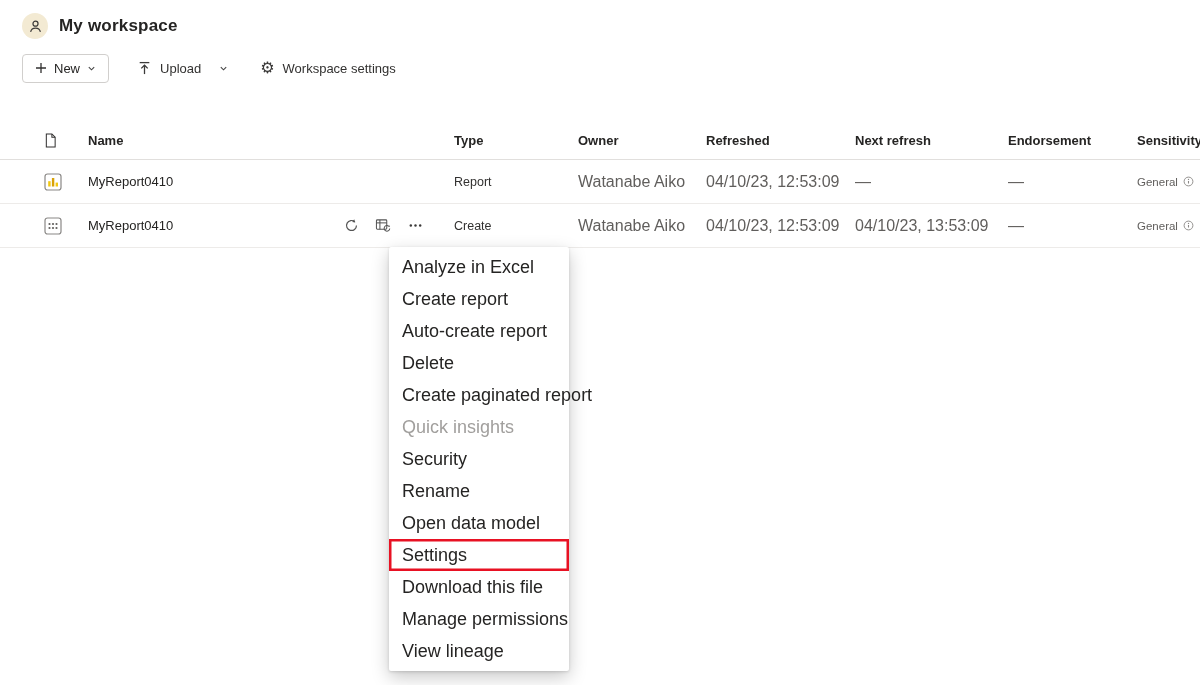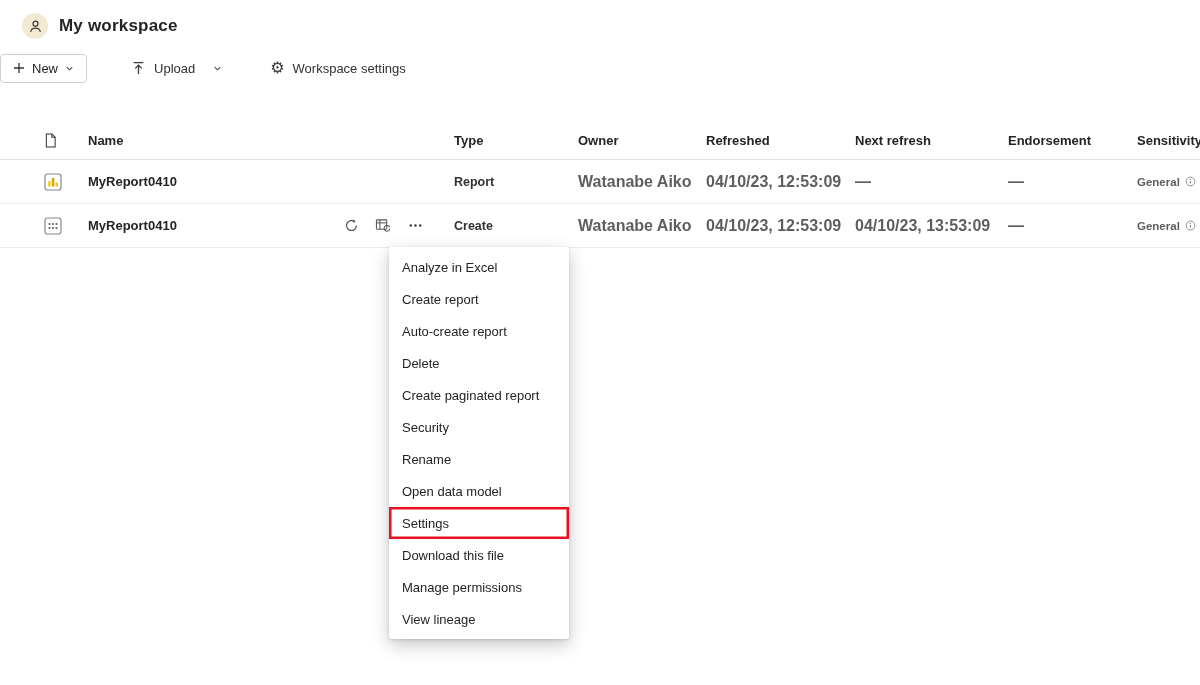--- a/index.html
+++ b/index.html
@@ -8,54 +8,54 @@
   body {
     width:1200px; height:685px; position:relative; overflow:hidden;
     background:#ffffff; color:#252423;
     font-family:"Liberation Sans","DejaVu Sans",sans-serif;
   }
   
   .app-header { display:flex; align-items:center; gap:11px; padding:13px 0 9px 22px; height:48px; }
   .avatar { width:26px; height:26px; border-radius:50%; background:#f3ead3; display:flex; align-items:center; justify-content:center; flex:0 0 auto; }
   .page-title { font-size:17px; font-weight:700; letter-spacing:.2px; }
   
-  .toolbar { display:flex; align-items:center; height:40px; gap:16px; }
+  .toolbar { display:flex; align-items:center; padding-left:22px; height:40px; gap:0; }
   .btn-new {
     display:flex; align-items:center; gap:7px; height:29px; padding:0 12px;
     border:1px solid #d1cfcd; border-radius:4px; background:#fff; font-size:13px; color:#252423; cursor:pointer;
   }
   .tool-item { display:flex; align-items:center; gap:8px; font-size:13px; color:#323130; cursor:pointer; }
   .tool-upload { margin-left:28px; }
   .tool-upload .chev { margin-left:10px; }
   .tool-settings { margin-left:32px; }
   .gear-glyph { font-size:16px; line-height:1; color:#3b3a39; }
   
   .table { margin-top:34px; }
   .trow {
     display:grid;
     grid-template-columns:44px 366px 124px 128px 149px 153px 129px 1fr;
     align-items:center; padding:0 14px 0 44px;
   }
   .thead { height:38px; border-bottom:1px solid #e1dfdd; }
   .th { font-size:13px; font-weight:700; color:#252423; }
-  .tr { height:44px; border-bottom:1px solid #edebe9;font-weight:bold; }
+  .tr { height:44px; border-bottom:1px solid #edebe9; }
   .cell-name { font-size:13px; color:#252423; display:flex; align-items:center; }
   .cell-type { font-size:12.5px; color:#323130; }
   .cell-dim  { font-size:16px; color:#605e5c; }
   .cell-sens { display:flex; align-items:center; gap:5px; font-size:11.5px; color:#605e5c; }
   .row-icon { display:flex; align-items:center; }
   .actions { margin-left:auto; display:flex; align-items:center; gap:10px; padding-right:28px; }
   .action-btn { width:22px; height:22px; display:flex; align-items:center; justify-content:center; border-radius:3px; cursor:pointer; }
   
   .context-menu {
     position:absolute; left:389px; top:247px; width:180px; padding:4px 0;
     background:#fff; border-radius:2px;
     box-shadow:0 6px 18px rgba(0,0,0,.22), 0 1px 3px rgba(0,0,0,.14);
   }
-  .menu-item { height:32px; display:flex; align-items:center; padding:0 13px; font-size:13px; color:#252423; cursor:pointer; white-space:nowrap; }
+  .menu-item { height:32px; display:flex; align-items:center; padding:0 13px; font-size:18px; color:#252423; cursor:pointer; white-space:nowrap; }
   .menu-item.disabled { color:#a19f9d; cursor:default; }
   .menu-item.highlighted { box-shadow:inset 0 0 0 2.5px var(--highlight); }
   svg { display:block; }
 </style>
 </head>
 <body>
 
 <div class="app-header">
   <div class="avatar">
     <span>
@@ -208,20 +208,21 @@
     </div>
   </div>
 </div>
 
 <div class="context-menu">
   <div class="menu-item">Analyze in Excel</div>
   <div class="menu-item">Create report</div>
   <div class="menu-item">Auto-create report</div>
   <div class="menu-item">Delete</div>
   <div class="menu-item">Create paginated report</div>
+  <div class="menu-item disabled">Quick insights</div>
   <div class="menu-item">Security</div>
   <div class="menu-item">Rename</div>
   <div class="menu-item">Open data model</div>
   <div class="menu-item highlighted">Settings</div>
   <div class="menu-item">Download this file</div>
   <div class="menu-item">Manage permissions</div>
   <div class="menu-item">View lineage</div>
 </div>
 
 </body></html>

